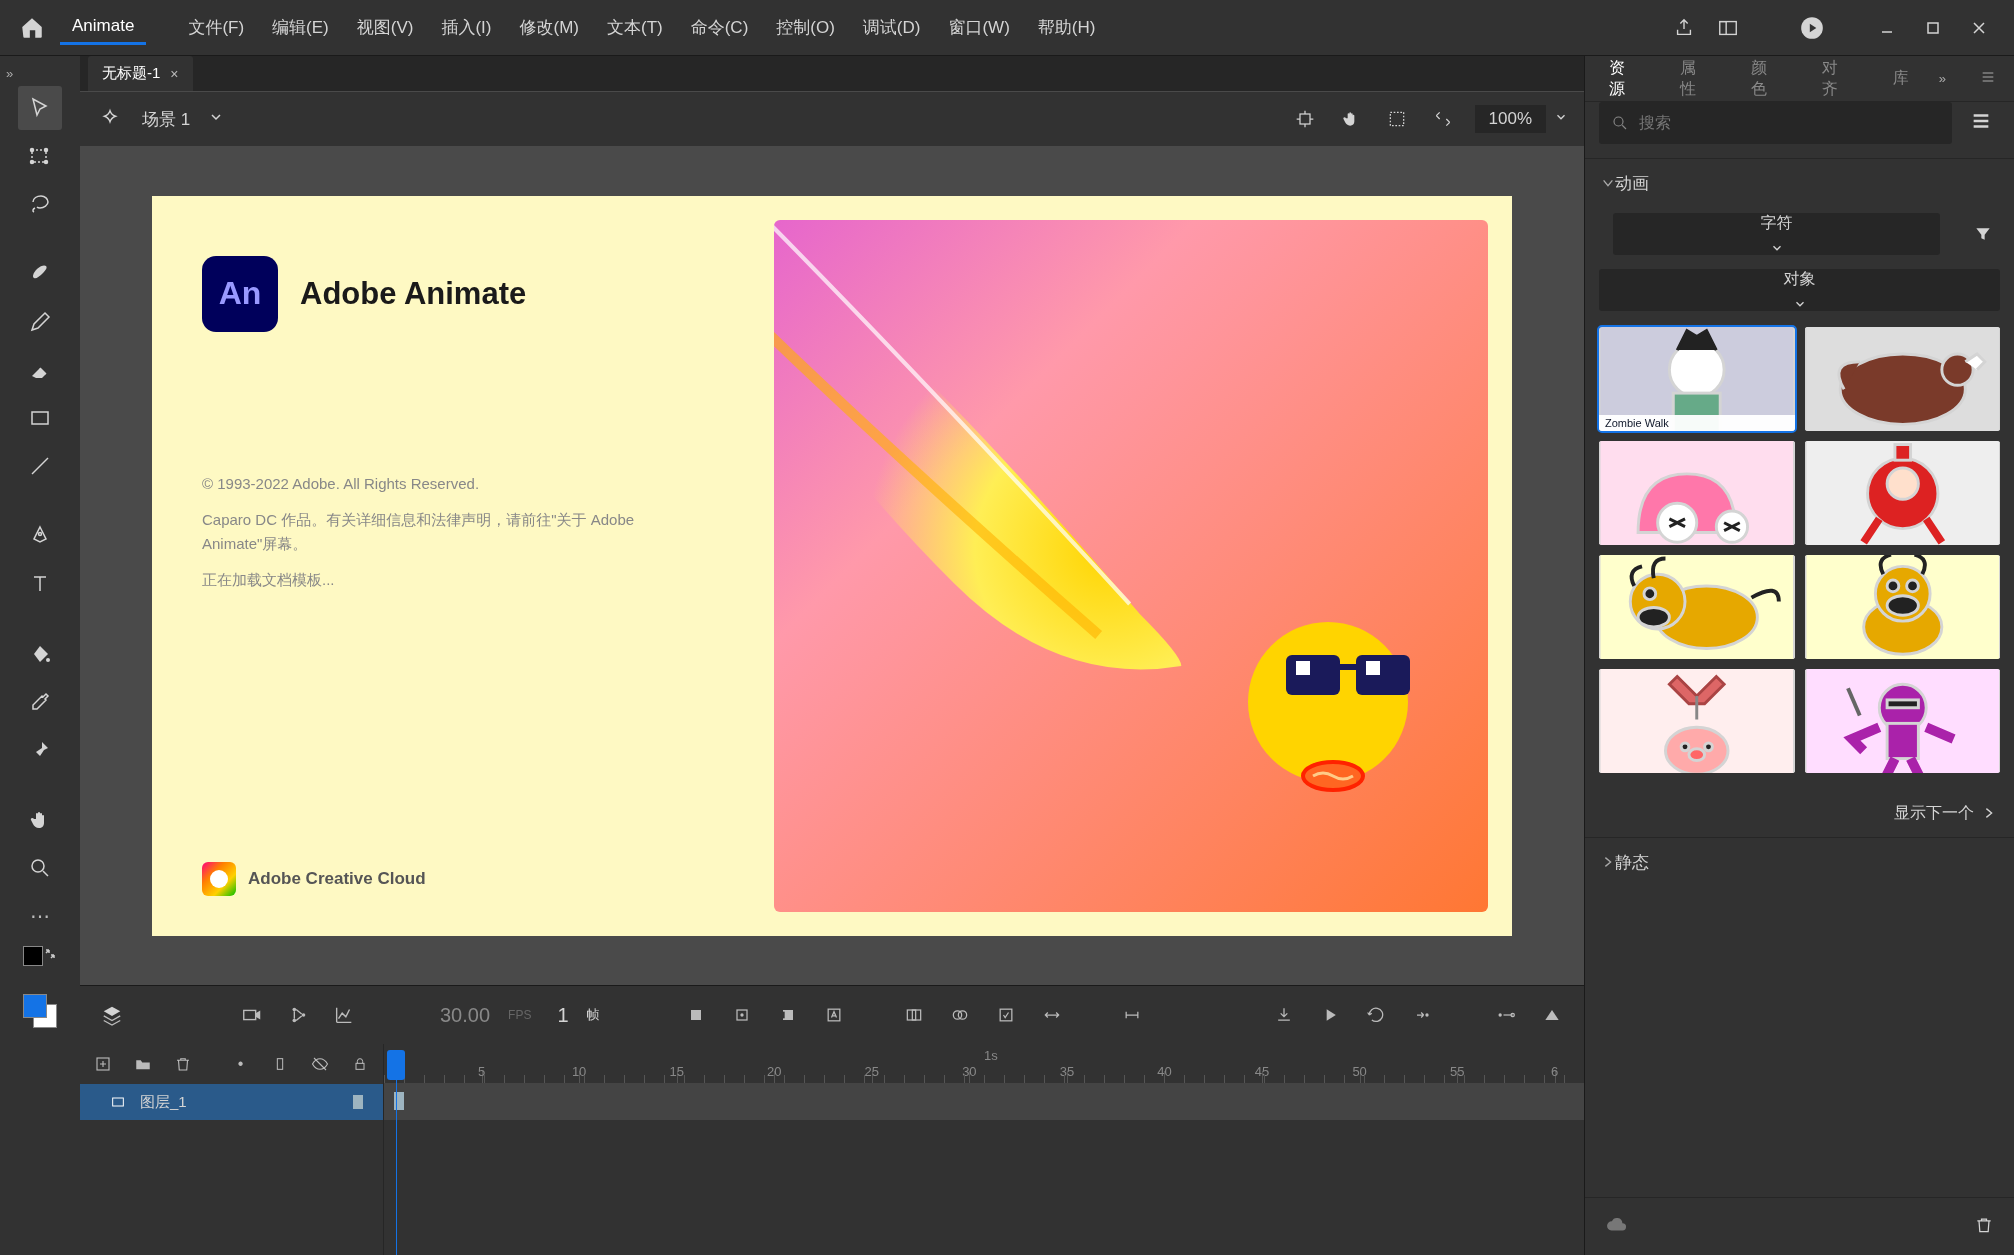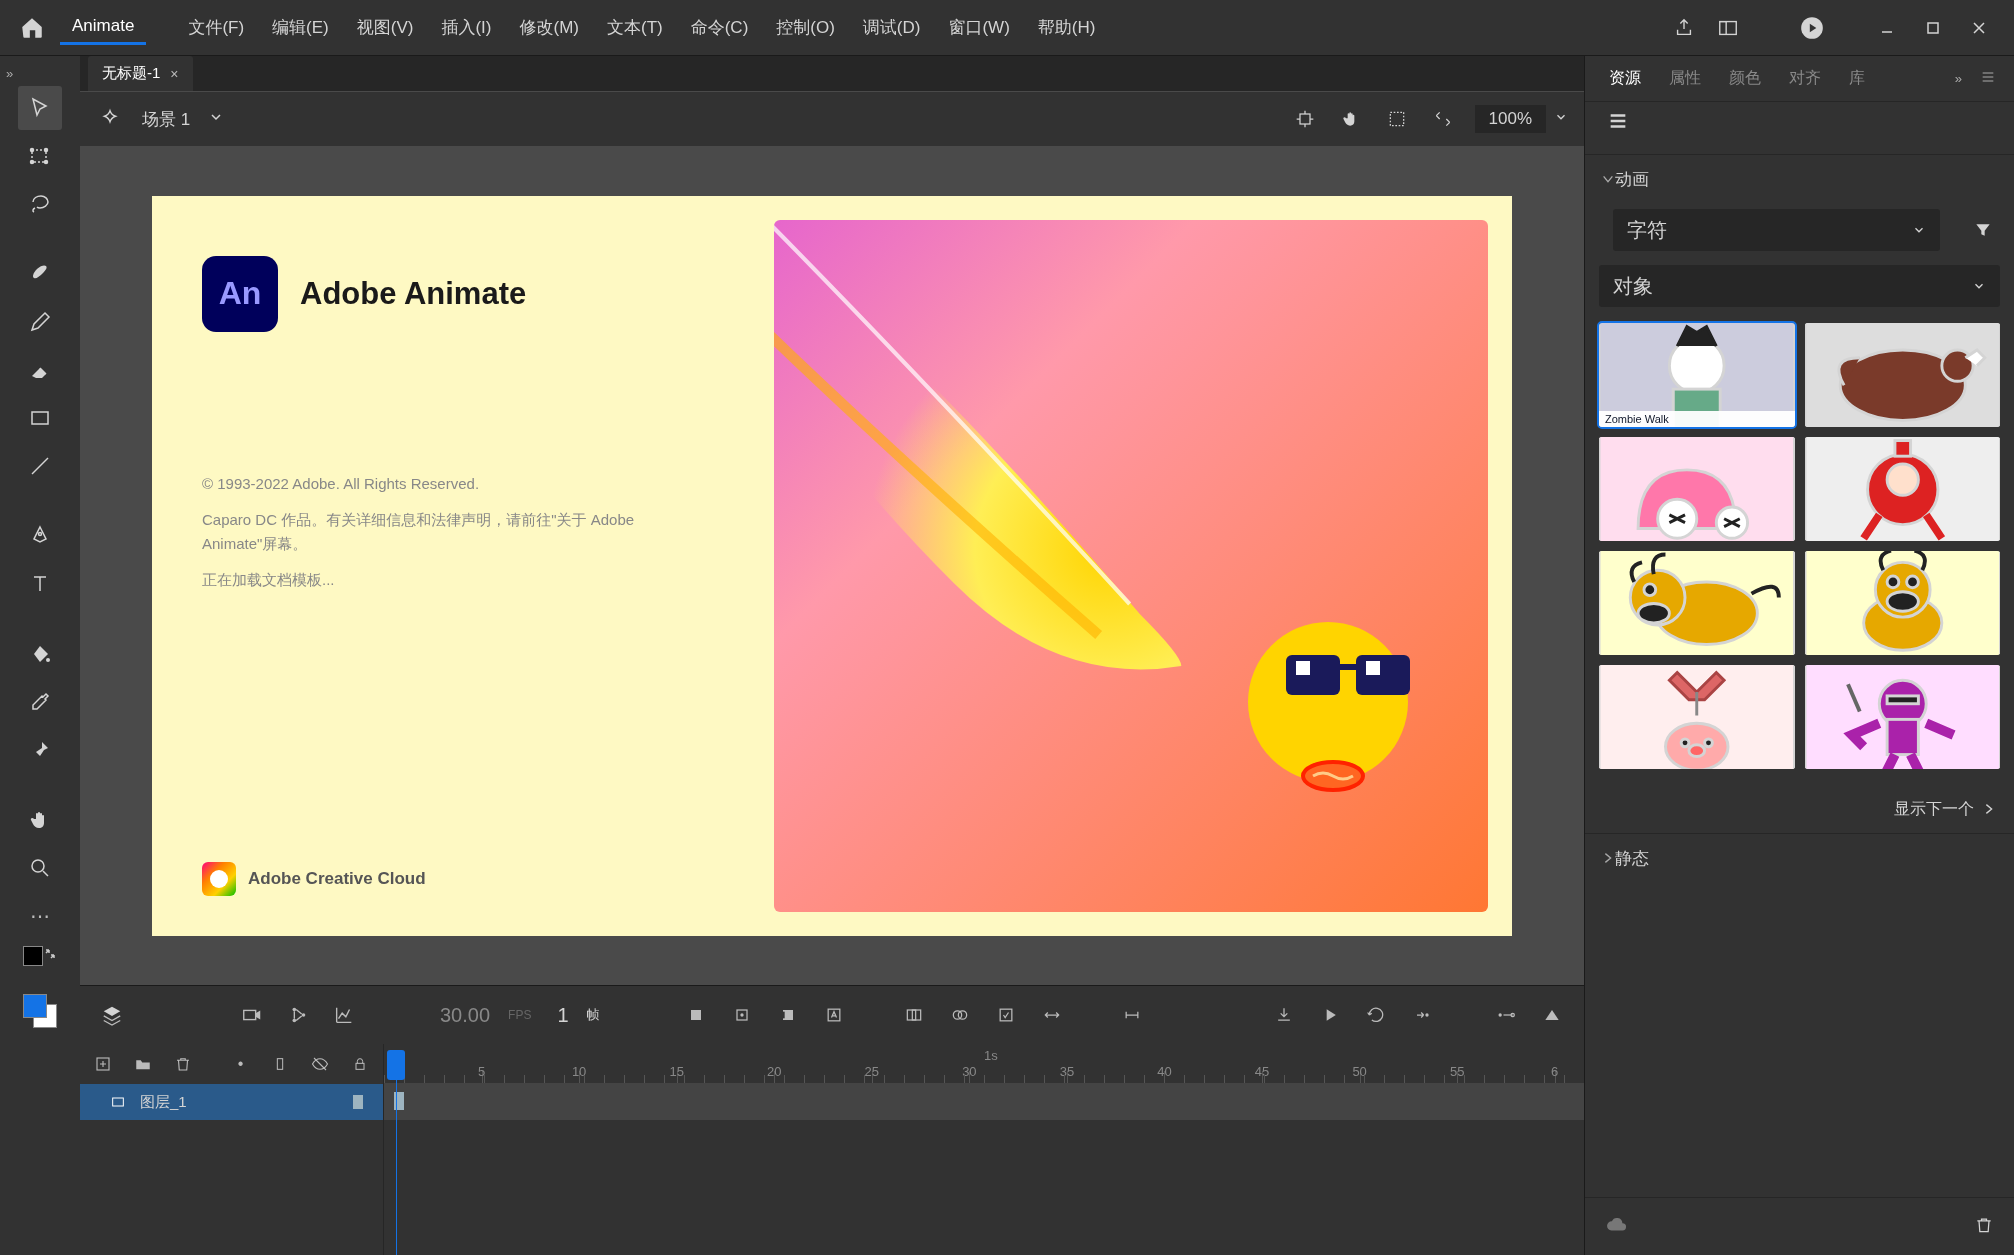--- a/index.html
+++ b/index.html
@@ -80,35 +80,35 @@
 .tl-tick-label { position: absolute; bottom: 4px; transform: translateX(-50%); }
 .tl-ruler-mid { position:absolute; left:50%; top:4px; font-size:13px; color:#888;}
 .tl-playhead { position: absolute; top: 0; left: 4px; width: 16px; height: 100%; }
 .tl-playhead-h { width: 18px; height: 30px; background: #1473e6; border-radius: 3px; position: absolute; top: 6px; left: -1px; }
 .tl-playhead-line { position: absolute; top: 36px; left: 8px; width: 1px; height: 200px; background: #1473e6; }
 .tl-frames-row { height: 36px; background: #444; position: relative; }
 .tl-kf { position: absolute; top: 8px; left: 10px; width: 10px; height: 18px; background: #9db4c0; }
 
 
 .right-panel { width: 430px; background: #323232; display: flex; flex-direction: column; border-left: 1px solid #1a1a1a; }
-.rp-tabs { height: 46px; display: flex; align-items: center; padding: 0 10px; gap: 0; border-bottom: 1px solid #262626; }
+.rp-tabs { height: 46px; display: flex; align-items: center; padding: 0 10px; gap: 16px; border-bottom: 1px solid #262626; }
 .rp-tab { padding: 10px 14px; font-size: 16px; color: #888; cursor: pointer; }
 .rp-tab.active { color: #fff; }
 .rp-sub-tabs { height: 66px; display: flex; align-items: center; justify-content: center; gap: 0; }
 .rp-sub-tab { padding: 10px 28px; font-size: 17px; color: #d4d4d4; cursor: pointer; border-radius: 4px; }
 .rp-sub-tab.active { background: #4a4a4a; }
 .rp-search { padding: 0 14px 14px; display: flex; gap: 10px; }
 .rp-search-box { flex: 1; background: #262626; height: 42px; display: flex; align-items: center; padding: 0 12px; gap: 10px; color: #888; border-radius: 3px; }
 .rp-search-box input { background: transparent; border: none; outline: none; color: #d4d4d4; font-size: 16px; flex: 1; }
 .rp-list-ic { width: 38px; height: 38px; display: flex; align-items: center; justify-content: center; color: #d4d4d4; }
 .rp-section { border-top: 1px solid #262626; }
 .rp-sec-h { height: 48px; display: flex; align-items: center; padding: 0 16px; gap: 0; font-size: 17px; cursor: pointer; }
 .rp-chev { transform: rotate(0deg); transition: .15s; color: #aaa; }
 .rp-chev.open { transform: rotate(90deg); }
-.rp-dd { margin: 6px 14px; background: #262626; height: 42px; display: flex; align-items: center; justify-content: space-between; padding: 0 14px; font-size: 20px; border-radius: 3px; cursor: pointer; }
+.rp-dd { margin: 6px 14px; background: #262626; height: 42px; display: flex; align-items: center; justify-content: space-between; padding: 0 14px; font-size: 16px; border-radius: 3px; cursor: pointer; flex-direction: column; }
 .rp-dd-row { display: flex; gap: 12px; align-items: center; margin: 0 14px 8px; }
 .rp-filter-ic { width: 34px; height: 34px; display:flex; align-items:center; justify-content:center; }
 .asset-grid { display: grid; grid-template-columns: 1fr 1fr; gap: 10px; padding: 10px 14px 16px; }
 .asset { background: #ddd; height: 104px; border-radius: 3px; position: relative; overflow: hidden; cursor: pointer; display:flex; align-items:center; justify-content:center; }
 .asset.selected { outline: 2px solid #1473e6; }
 .asset-label { position: absolute; bottom: 0; left: 0; right: 0; background: rgba(255,255,255,.95); color: #0f172a; font-size: 11px; padding: 2px 6px; }
 .rp-more { height: 48px; display: flex; align-items: center; justify-content: flex-end; padding: 0 18px; gap: 8px; font-size: 16px; cursor: pointer; color: #d4d4d4; }
 .rp-footer { margin-top: auto; height: 58px; border-top: 1px solid #262626; display: flex; align-items: center; justify-content: space-between; padding: 0 20px; }
 
 svg { stroke: currentColor; fill: none; stroke-width: 1.5; }
@@ -667,20 +667,27 @@
         <div class="rp-tab">属性</div>
         <div class="rp-tab">颜色</div>
         <div class="rp-tab">对齐</div>
         <div class="rp-tab">库</div>
         <div style="margin-left: auto; color: rgb(170, 170, 170); font-size: 13px; cursor: pointer;">»</div>
         <div style="margin-left: 10px; color: rgb(170, 170, 170); cursor: pointer; padding: 0px 8px;"><svg width="16" height="16" viewBox="0 0 24 24">
             <path d="M4 6h16M4 12h16M4 18h16"></path>
           </svg></div>
       </div>
     <div class="rp-search">
+      <div class="rp-search-box">
+        <svg width="18" height="18" viewBox="0 0 24 24">
+            <circle cx="10" cy="10" r="6"></circle>
+            <path d="M15 15l5 5"></path>
+          </svg>
+        <input placeholder="搜索" style="">
+      </div>
       <div class="rp-list-ic">
           <svg width="22" height="22" viewBox="0 0 24 24">
             <path d="M4 6h16M4 12h16M4 18h16" stroke-width="2.5"></path>
           </svg>
         </div>
     </div>
 
     <div class="rp-section">
       <div class="rp-sec-h">
         <svg class="rp-chev open" width="14" height="14" viewBox="0 0 16 16">

